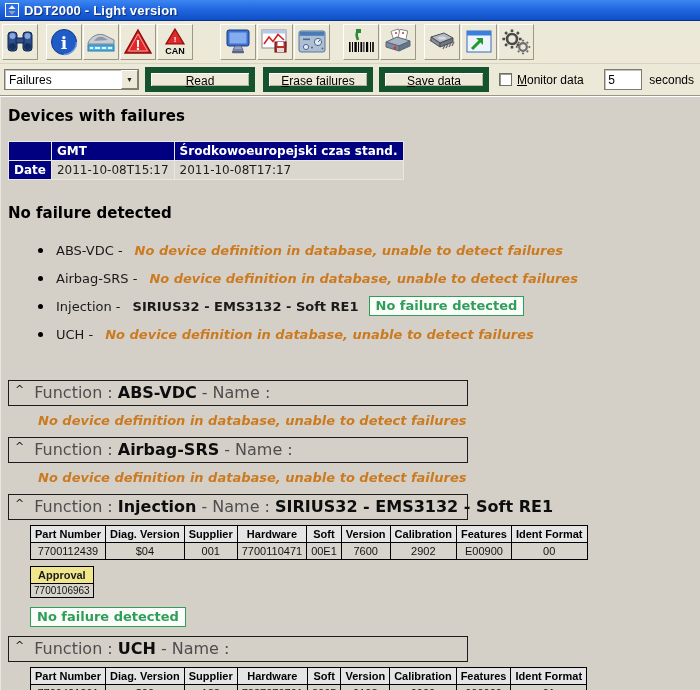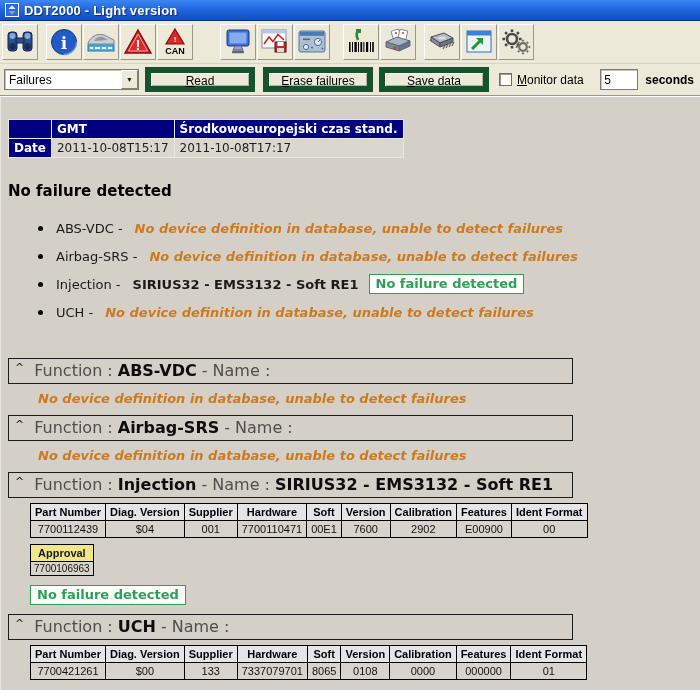--- a/index.html
+++ b/index.html
@@ -64,21 +64,21 @@
     width:13px; height:13px; background:#fff; margin-left:10px;
     border:1px solid #707066; box-shadow:inset 1px 1px 0 #9a988c; cursor:pointer;
   }
   .cb-label { font-size:12px; margin-left:5px; color:#000; }
   .right-group { margin-left:auto; display:flex; align-items:center; padding-right:2px; }
   .interval-input {
     width:38px; height:21px; background:#fff; border:1px solid #7c7c72;
     box-shadow:inset 1px 1px 0 #c6c3b4; font-size:12px; padding:1px 3px;
     font-family:"Liberation Sans",sans-serif;
   }
-  .unit { font-size:12px; margin-left:7px; color:#000;font-weight:bold; }
+  .unit { font-size:12px; margin-left:7px; color:#000; }
 
   
   .content {
     flex:1 1 auto; background:#d4d0c8; border-top:1px solid #ffffff;
     box-shadow:inset 1px 0 0 #e8e6df;
     padding:6px 8px; overflow:hidden;
     font-family:"DejaVu Sans", sans-serif; color:#1a1a1a;
   }
   .h1 { font-size:15px; font-weight:bold; color:#000; margin:4px 0 0 0; }
 
@@ -98,21 +98,21 @@
   .dev-label { margin-right:12px; white-space:nowrap; }
   .dev-detail { font-weight:bold; margin-right:10px; white-space:nowrap; }
   .orange { color:#cc7a1f; font-style:italic; font-weight:bold; font-size:13px; white-space:nowrap; }
   .ok-badge {
     display:inline-block; border:1px solid #2f9e57; color:#2f9e57; background:#fbfdfb;
     font-weight:bold; font-size:13px; padding:1px 6px 2px 6px; white-space:nowrap;
   }
 
   .sections { margin-top:32px; }
   .func-box {
-    width:565px; border:1px solid #1c1c1c; margin:9px 0 0 0;
+    width:460px; border:1px solid #1c1c1c; margin:9px 0 0 0;
     padding:2px 4px 3px 4px; font-size:16px; color:#4e4e4e; white-space:nowrap;
   }
   .caret { font-size:11px; color:#1a1a1a; vertical-align:top; display:inline-block; margin:0 10px 0 2px; }
   .func-label { margin-right:5px; }
   .func-dev { color:#0d0d0d; font-weight:bold; margin-right:5px; }
   .func-msg { margin:7px 0 8px 30px; }
 
   .ident-table { border-collapse:collapse; margin:5px 0 0 22px; font-family:"Liberation Sans",sans-serif; }
   .ident-table th {
     background:#e5e5e5; border:1px solid #000; font-size:11px; font-weight:bold;
@@ -299,20 +299,21 @@
     <span class="checkbox"></span>
     <span class="cb-label"><u>M</u>onitor data</span>
     <span class="right-group">
       <input class="interval-input" value="5" style="">
       <span class="unit">seconds</span>
     </span>
   </div>
 
   <div class="content">
 
+    <div class="h1">Devices with failures</div>
 
     <table class="date-table">
       <tbody>
           <tr>
         <th class="corner"></th>
         <th class="col-gmt">GMT</th>
         <th class="col-local">Środkowoeuropejski czas stand.</th>
       </tr>
       <tr>
         <th>Date</th>

